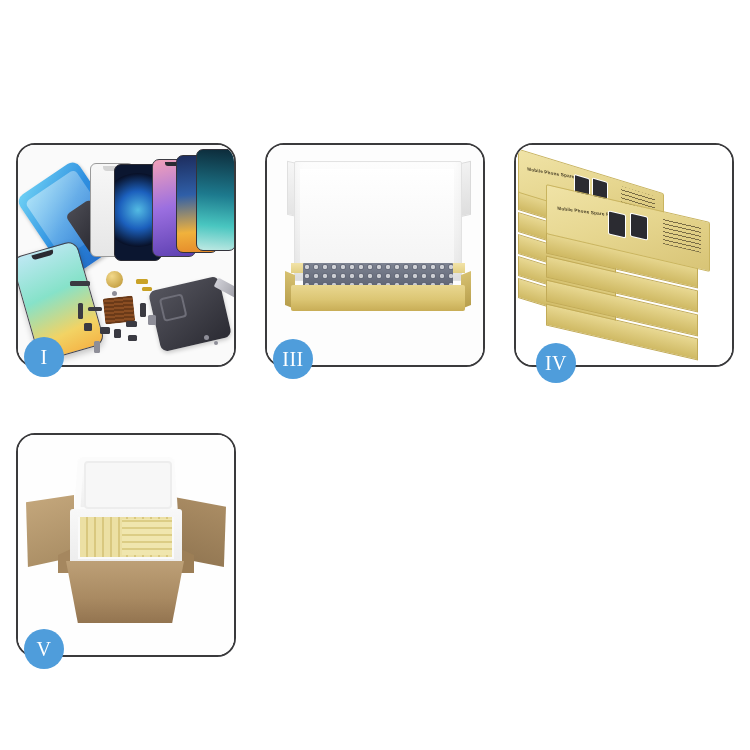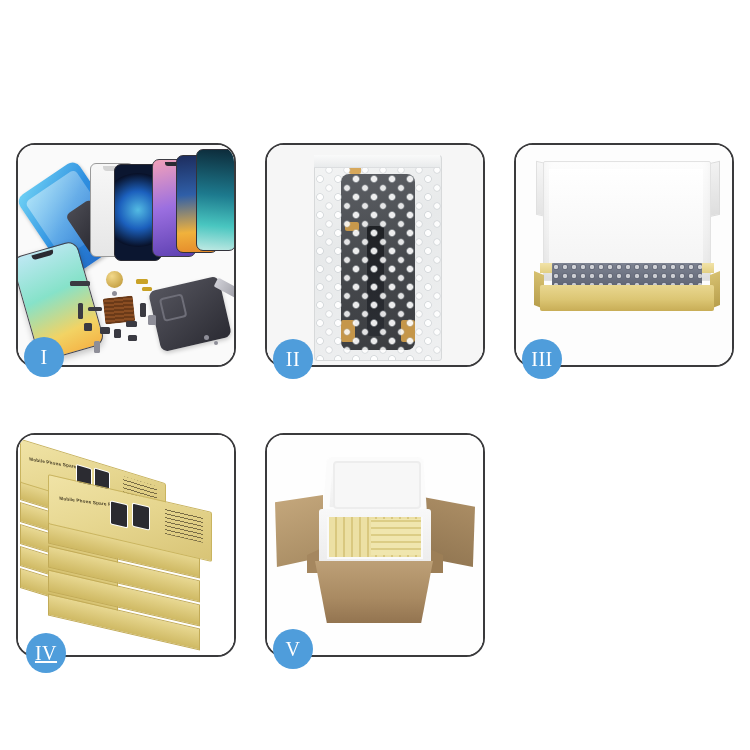--- a/index.html
+++ b/index.html
@@ -69,21 +69,21 @@
     background:#4f9ddb;
     display:flex;align-items:center;justify-content:center;
     color:#ffffff;
     font-family:"Liberation Serif","DejaVu Serif",serif;
     font-size:20px;
     line-height:1;
     letter-spacing:0.5px;
     z-index:40;
   }
   .badge.b1{left:6px;bottom:-12px;}
-  .badge.b4{left:8px;bottom:-18px;text-decoration:underline;}
+  .badge.b4{left:20px;bottom:-18px;}
 
   
   .p1bg{position:absolute;inset:0;background:#fafafa;}
   .scrfilm{
     position:absolute;left:18px;top:26px;width:72px;height:96px;
     background:linear-gradient(150deg,#6fd2f5 0%,#2e8fe0 45%,#1f63c4 100%);
     border-radius:9px;
     transform:rotate(-34deg);
     box-shadow:0 2px 4px rgba(0,0,0,.25);
   }
@@ -422,40 +422,20 @@
           <div class="parts" style="left:94px;top:146px;width:5px;height:5px;border-radius:50%;"></div>
           <div class="parts" style="left:186px;top:190px;width:5px;height:5px;border-radius:50%;"></div>
           <div class="parts" style="left:196px;top:196px;width:4px;height:4px;border-radius:50%;"></div>
         </div>
       </div>
       <div class="badge b1">
         <span>I</span>
       </div>
     </div>
 
-    <div class="panel">
-      <div class="panel-inner">
-        <div class="stage">
-          <div class="p2bg"></div>
-          <div class="bubblebag">
-            <div class="lcdinbag"></div>
-            <div class="flexstrip"></div>
-            <div class="tape" style="left:34px;top:10px;width:12px;height:8px;"></div>
-            <div class="tape" style="left:30px;top:66px;width:14px;height:9px;"></div>
-            <div class="tape" style="left:26px;top:164px;width:14px;height:22px;"></div>
-            <div class="tape" style="left:86px;top:164px;width:14px;height:22px;"></div>
-            <div class="bubbles"></div>
-          </div>
-          <div class="bagtop"></div>
-        </div>
-      </div>
-      <div class="badge">
-        <span>II</span>
-      </div>
-    </div>
 
     <div class="panel">
       <div class="panel-inner">
         <div class="stage">
           <div class="p3bg"></div>
           <div class="lidflapL"></div>
           <div class="lidflapR"></div>
           <div class="lidback"></div>
           <div class="foaminner"></div>
           <div class="traysideL"></div>

